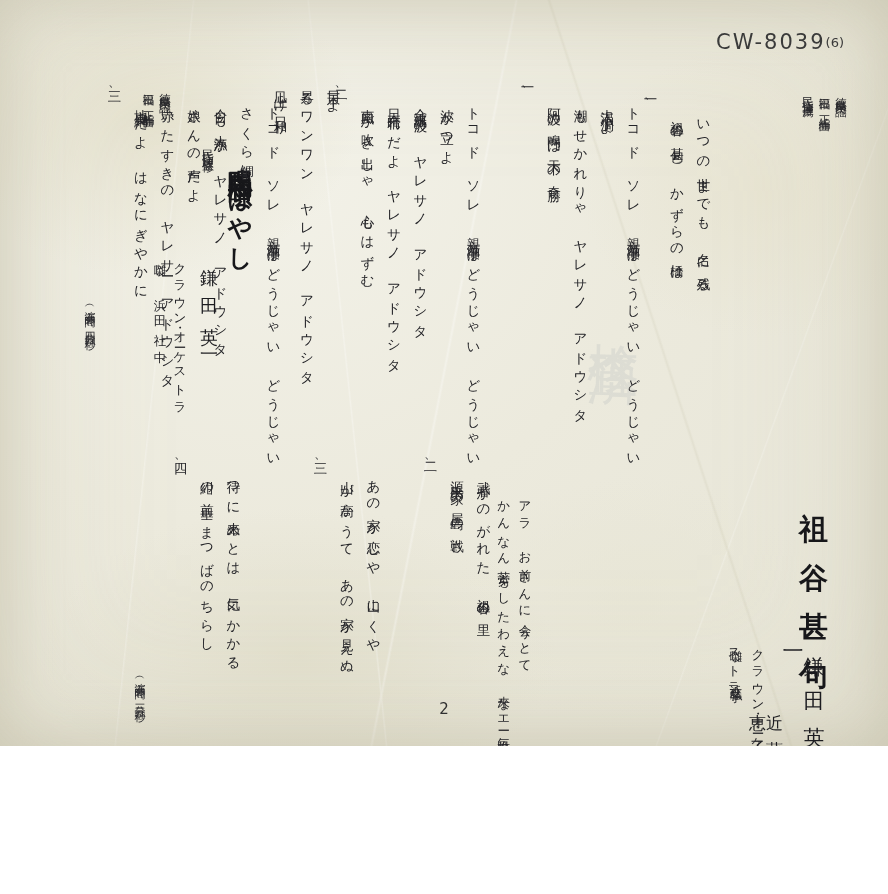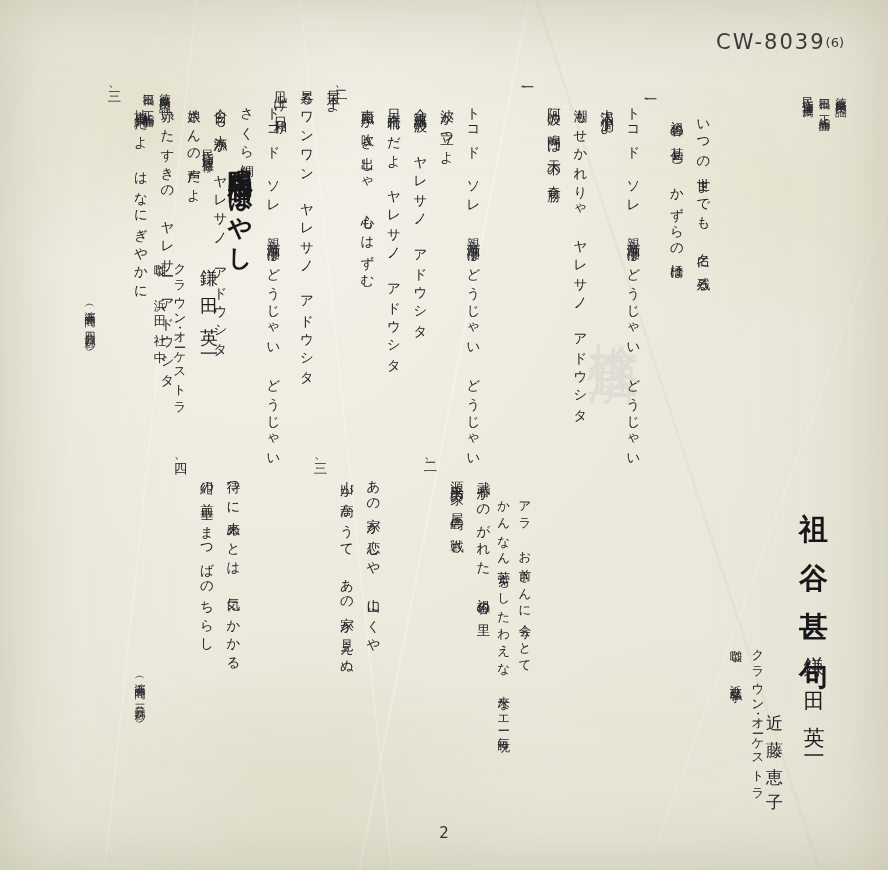--- a/index.html
+++ b/index.html
@@ -3,21 +3,21 @@
 <meta charset="utf-8">
 <style>
   html, body {
     margin: 0;
     padding: 0;
     background: #ffffff;
   }
   #page {
     position: relative;
     width: 888px;
-    height: 870px;
+    height: 746px;
     overflow: hidden;
     background:
       radial-gradient(ellipse at 30% 20%, #f3f2e9 0%, #eceadd 45%, #e6e4d6 100%);
     font-family: "DejaVu Sans", "Liberation Sans", sans-serif;
     color: #2a2a2a;
   }
   
   .paper-stain {
     position: absolute;
     border-radius: 50%;

